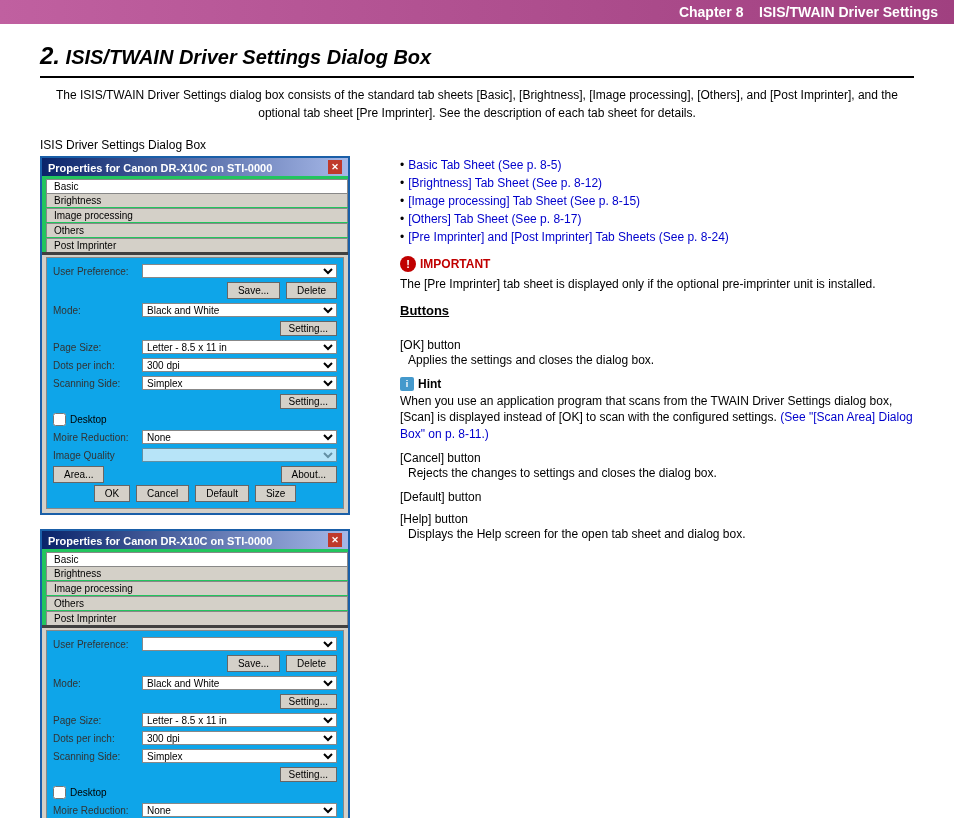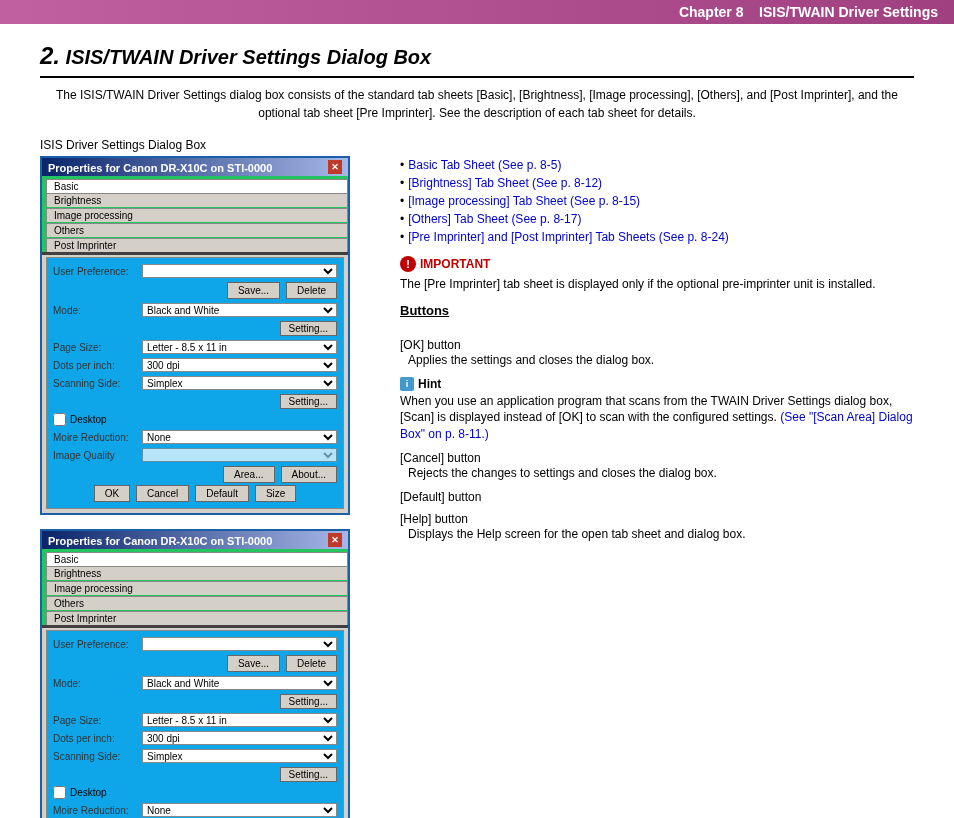--- a/index.html
+++ b/index.html
@@ -163,21 +163,21 @@
     }
     .checkbox-row {
       display: flex;
       align-items: center;
       gap: 4px;
       font-size: 10px;
       margin-bottom: 4px;
     }
     .area-about-row {
       display: flex;
-      justify-content: flex-end;
+      justify-content: space-between;
       gap: 6px;
       margin-top: 4px;
     }
 
     
     .bullet-links {
       list-style: none;
       margin-bottom: 12px;
       margin-top: 20px;
     }

